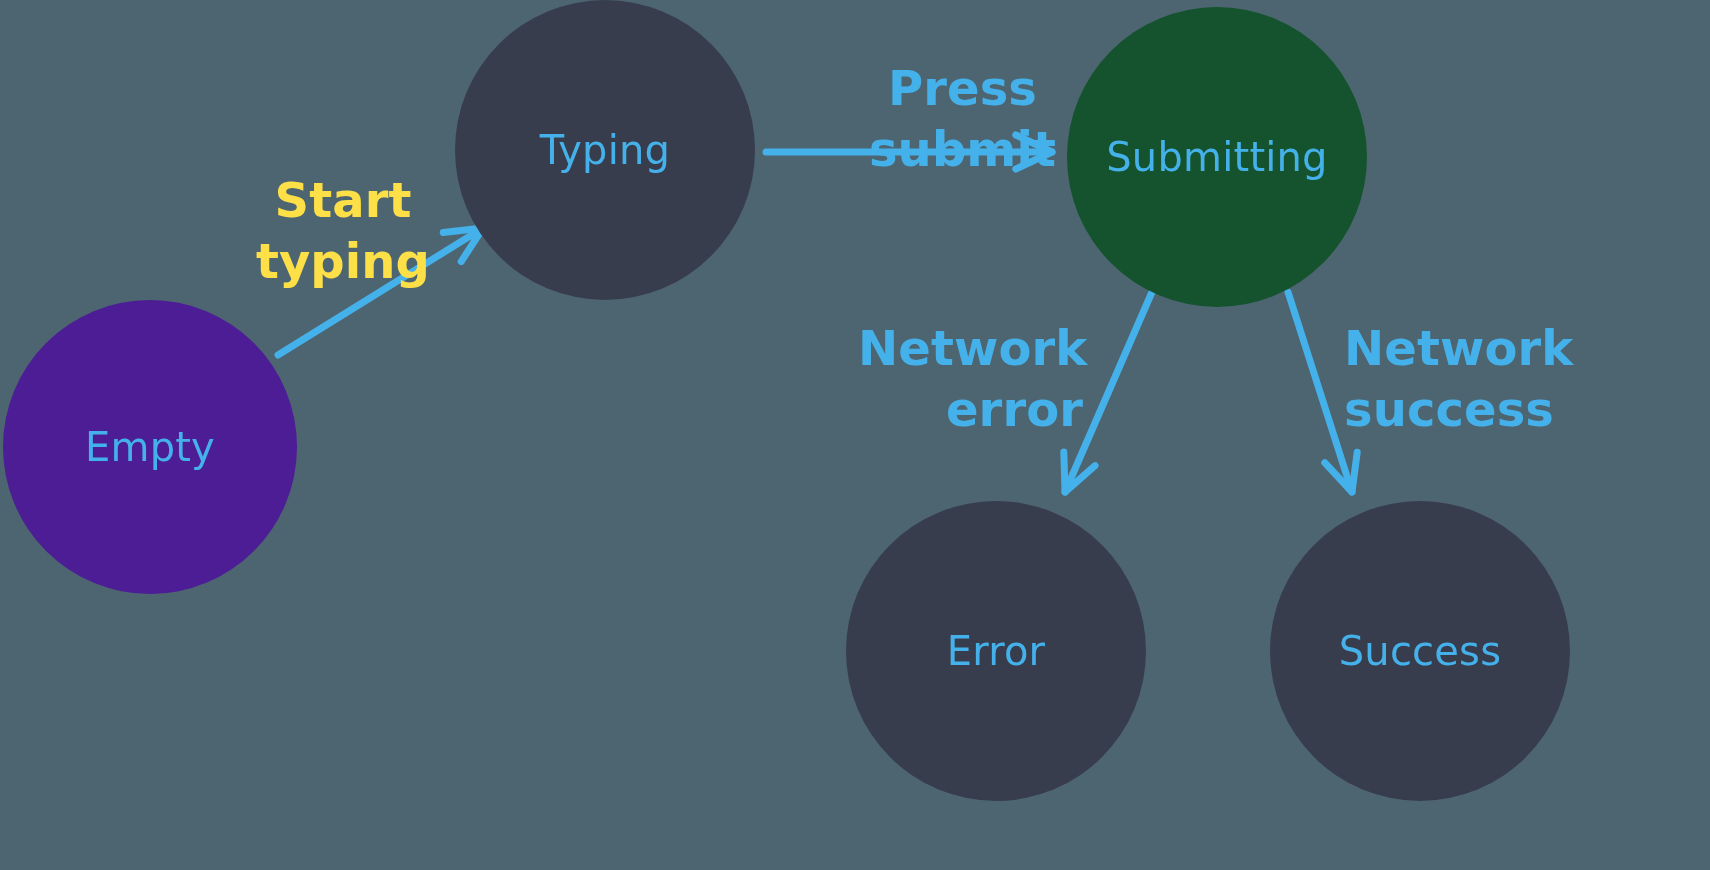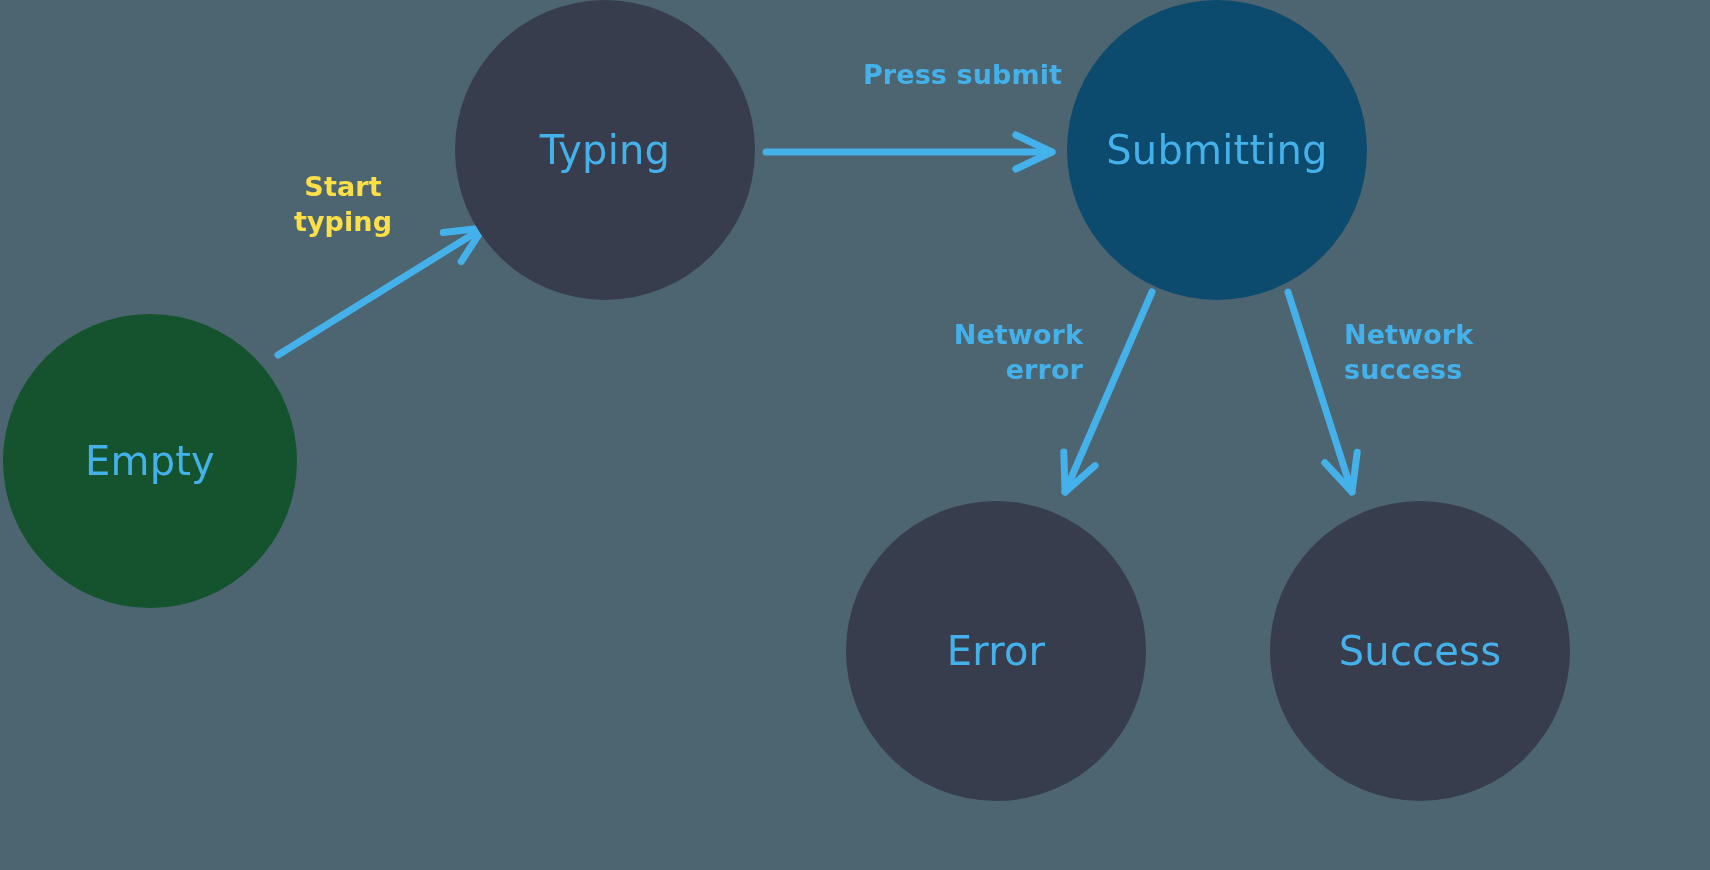--- a/index.html
+++ b/index.html
@@ -41,21 +41,21 @@
     font-weight: 400;
     letter-spacing: 0.2px;
     white-space: nowrap;
     text-align: center;
     line-height: 1;
   }
   .edge-label {
     position: absolute;
     color: #45b1ea;
     font-family: "DejaVu Sans", sans-serif;
-    font-size: 27px;
+    font-size: 48px;
     font-weight: 700;
     line-height: 1.28;
     white-space: pre-line;
     letter-spacing: 0.1px;
   }
   .edge-label.center { text-align: center; }
   .edge-label.right  { text-align: right; }
   .edge-label.left   { text-align: left; }
 </style>
 </head>
@@ -70,27 +70,27 @@
         <line x1="766" y1="152" x2="1052" y2="152" stroke="#45b1ea" stroke-width="7"></line>
         <polyline points="1015.8099334712015,169.03757860264 1052,152 1015.8099334712015,134.96242139736" stroke="#45b1ea" stroke-width="7" fill="none" stroke-linecap="round" stroke-linejoin="round"></polyline>
         <line x1="1152" y1="292" x2="1065" y2="492" stroke="#45b1ea" stroke-width="7"></line>
         <polyline points="1063.8125807028612,452.01762844186476 1065,492 1095.0594026666236,465.6099959961015" stroke="#45b1ea" stroke-width="7" fill="none" stroke-linecap="round" stroke-linejoin="round"></polyline>
         <line x1="1288" y1="292" x2="1352" y2="492" stroke="#45b1ea" stroke-width="7"></line>
         <polyline points="1324.7431448887903,462.7243471559297 1352,492 1357.197147430712,452.3390663425148" stroke="#45b1ea" stroke-width="7" fill="none" stroke-linecap="round" stroke-linejoin="round"></polyline>
       </g>
   </svg>
 
   <div id="nodes-layer">
-      <div class="state-node" style="left: 3px; top: 314px; width: 294px; height: 294px; background: #14532d;">
+      <div class="state-node" style="left: 3px; top: 300px; width: 294px; height: 294px; background: #4c1d95;">
         <div class="state-label" style="color: rgb(69, 177, 234);">Empty</div>
       </div>
       <div class="state-node" style="left: 455px; top: 0px; width: 300px; height: 300px; background: rgb(55, 61, 76);">
         <div class="state-label" style="color: rgb(69, 177, 234);">Typing</div>
       </div>
-      <div class="state-node" style="left: 1067px; top: 0px; width: 300px; height: 300px; background: #0c4a6e;">
+      <div class="state-node" style="left: 1067px; top: 7px; width: 300px; height: 300px; background: #14532d;">
         <div class="state-label" style="color: rgb(69, 177, 234);">Submitting</div>
       </div>
       <div class="state-node" style="left: 846px; top: 501px; width: 300px; height: 300px; background: rgb(55, 61, 76);">
         <div class="state-label" style="color: rgb(69, 177, 234);">Error</div>
       </div>
       <div class="state-node" style="left: 1270px; top: 501px; width: 300px; height: 300px; background: rgb(55, 61, 76);">
         <div class="state-label" style="color: rgb(69, 177, 234);">Success</div>
       </div>
     </div>
   <div id="labels-layer">

